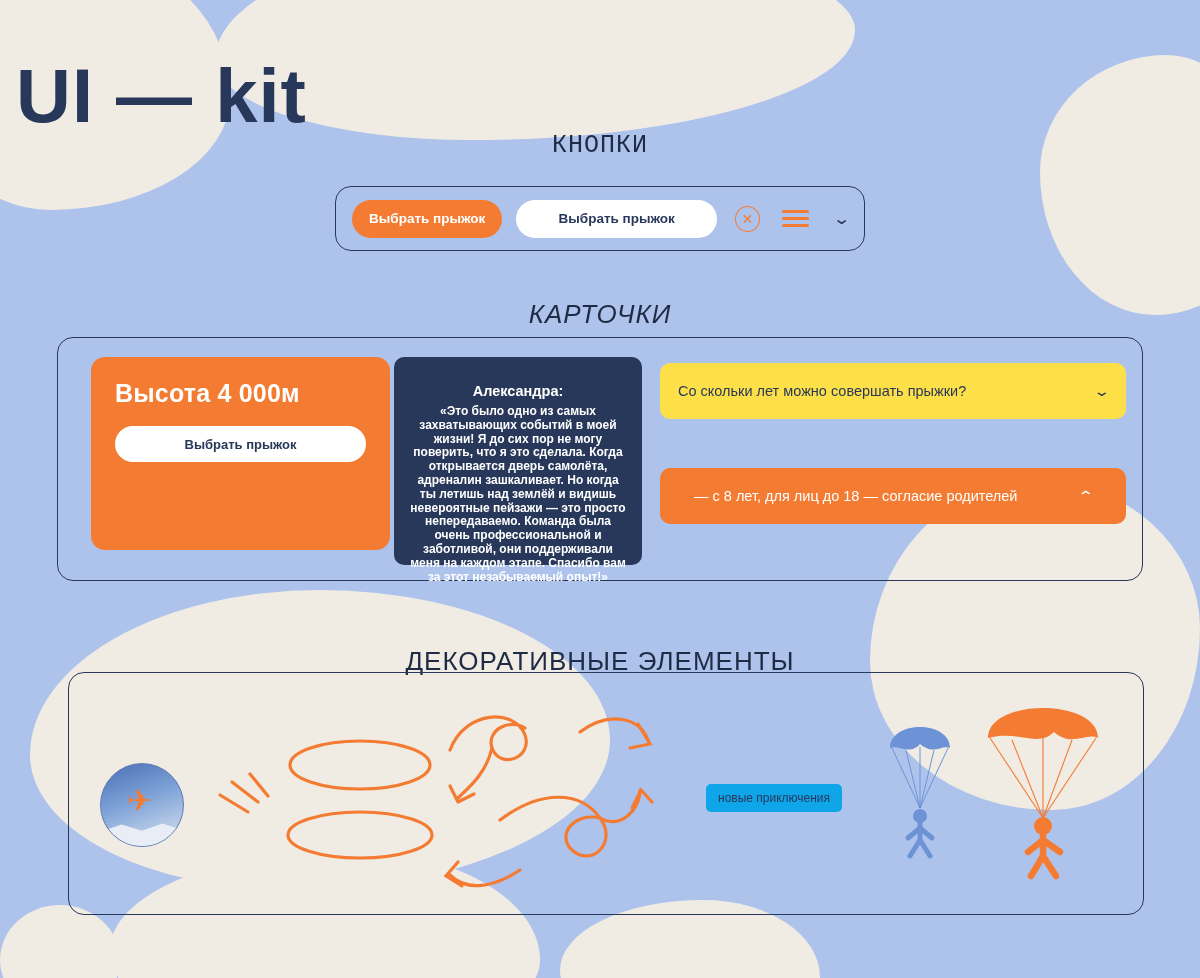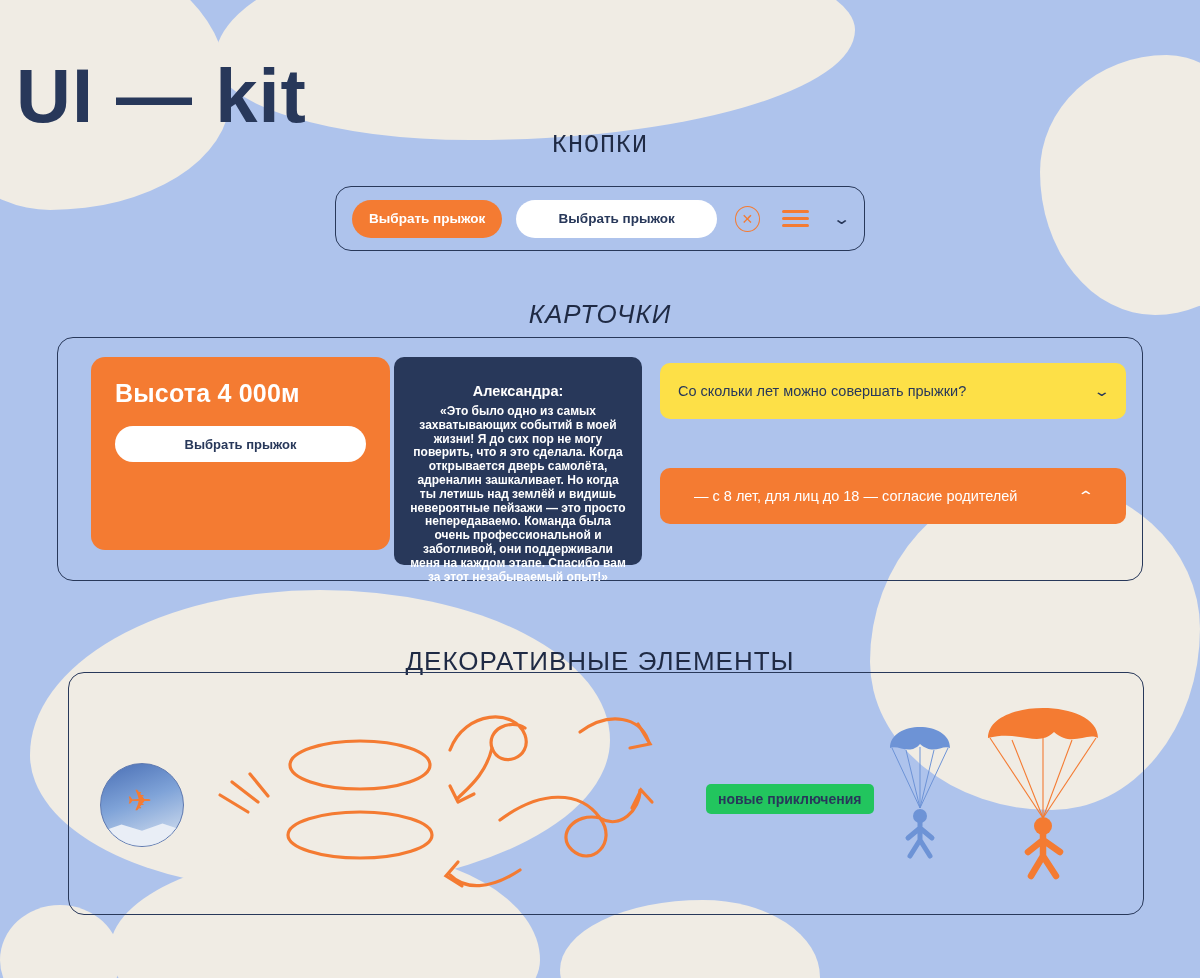--- a/index.html
+++ b/index.html
@@ -164,23 +164,23 @@
     background: #e9eef6;
     clip-path: polygon(0 45%, 25% 18%, 50% 42%, 75% 14%, 100% 40%, 100% 100%, 0 100%);
   }
   .avatar .jumper {
     position: absolute; left: 26px; top: 22px; width: 34px; height: 34px;
     color: #f47b32; font-size: 30px; line-height: 30px;
   }
 
   .badge {
     position: absolute; left: 706px; top: 784px;
-    background: #22c55e; color: #28385a;
+    background: #0ea5e9; color: #28385a;
     border-radius: 5px; padding: 7px 12px;
-    font-size: 14px; font-weight: bold;
+    font-size: 12px; font-weight: normal;
   }
 
   svg.deco { position: absolute; overflow: visible; pointer-events: none; }
   #squiggles { left: 200px; top: 690px; }
   #parachutes { left: 880px; top: 700px; }
 </style>
 </head>
 <body>
 
 <div class="blob blob-1"></div>

